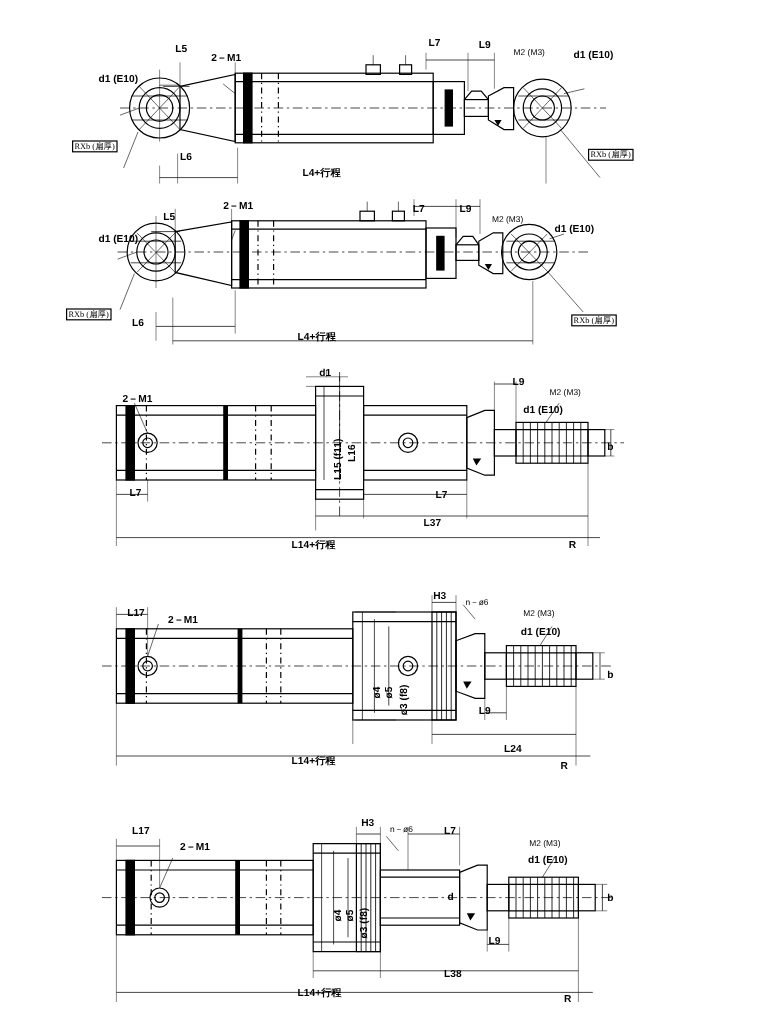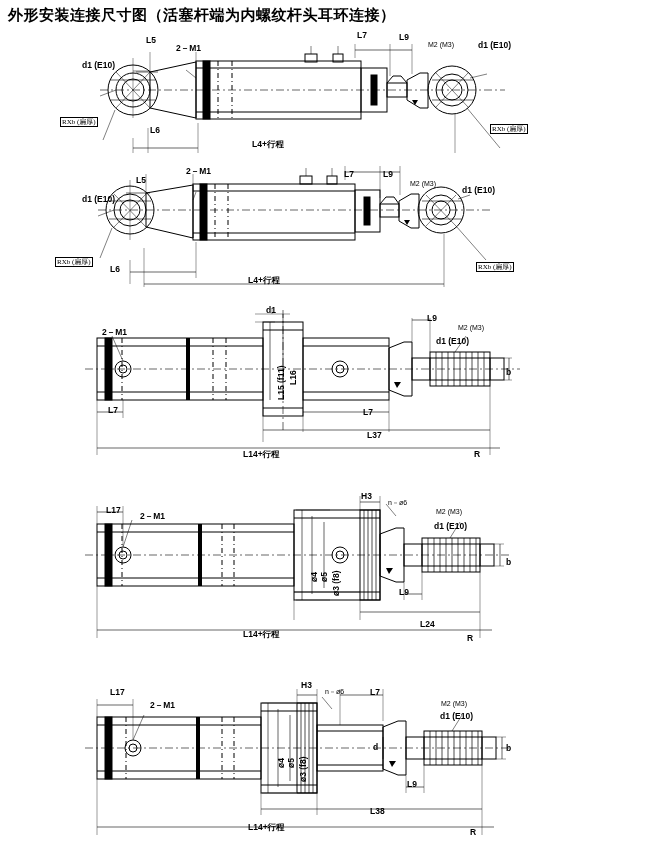--- a/index.html
+++ b/index.html
@@ -58,21 +58,20 @@
     white-space: nowrap;
     line-height: 1.15;
     font-family: "Liberation Serif", serif;
   }
 </style>
 </head>
 <body>
 
 <div id="page">
 
-  <div class="title">外形安装连接尺寸图（活塞杆端为内螺纹杆头耳环连接）</div>
 
   <div class="fig" style="top:28px;height:125px;">
   <svg width="650" height="125" viewBox="0 0 650 125">
     <g stroke="#000" fill="none" stroke-width="1">
 
       <circle cx="133" cy="62" r="25"></circle>
       <circle cx="133" cy="62" r="17"></circle>
       <circle cx="133" cy="62" r="11"></circle>
       <line x1="110" y1="52" x2="156" y2="52" stroke-width="0.6"></line>
       <line x1="110" y1="72" x2="156" y2="72" stroke-width="0.6"></line>
@@ -491,21 +490,21 @@
 
   <div class="lbl b" style="left:102px;top:328px;">2－M1</div>
   <div class="lbl b" style="left:266px;top:306px;">d1</div>
   <div class="lbl b" style="left:427px;top:314px;">L9</div>
   <div class="lbl sm" style="left:458px;top:324px;">M2 (M3)</div>
   <div class="lbl b" style="left:436px;top:337px;">d1 (E10)</div>
   <div class="lbl b rot90" style="left:289px;top:385px;">L16</div>
   <div class="lbl b rot90" style="left:277px;top:400px;">L15 (f11)</div>
   <div class="lbl b" style="left:363px;top:408px;">L7</div>
   <div class="lbl b" style="left:108px;top:406px;">L7</div>
-  <div class="lbl b" style="left:367px;top:431px;">L37</div>
+  <div class="lbl b" style="left:353px;top:431px;">L37</div>
   <div class="lbl b" style="left:243px;top:450px;">L14+行程</div>
   <div class="lbl b" style="left:474px;top:450px;">R</div>
   <div class="lbl b" style="left:506px;top:368px;">b</div>
 
   <div class="lbl b" style="left:106px;top:506px;">L17</div>
   <div class="lbl b" style="left:140px;top:512px;">2－M1</div>
   <div class="lbl b" style="left:361px;top:492px;">H3</div>
   <div class="lbl sm" style="left:388px;top:499px;">n－ø6</div>
   <div class="lbl sm" style="left:436px;top:508px;">M2 (M3)</div>
   <div class="lbl b" style="left:434px;top:522px;">d1 (E10)</div>

